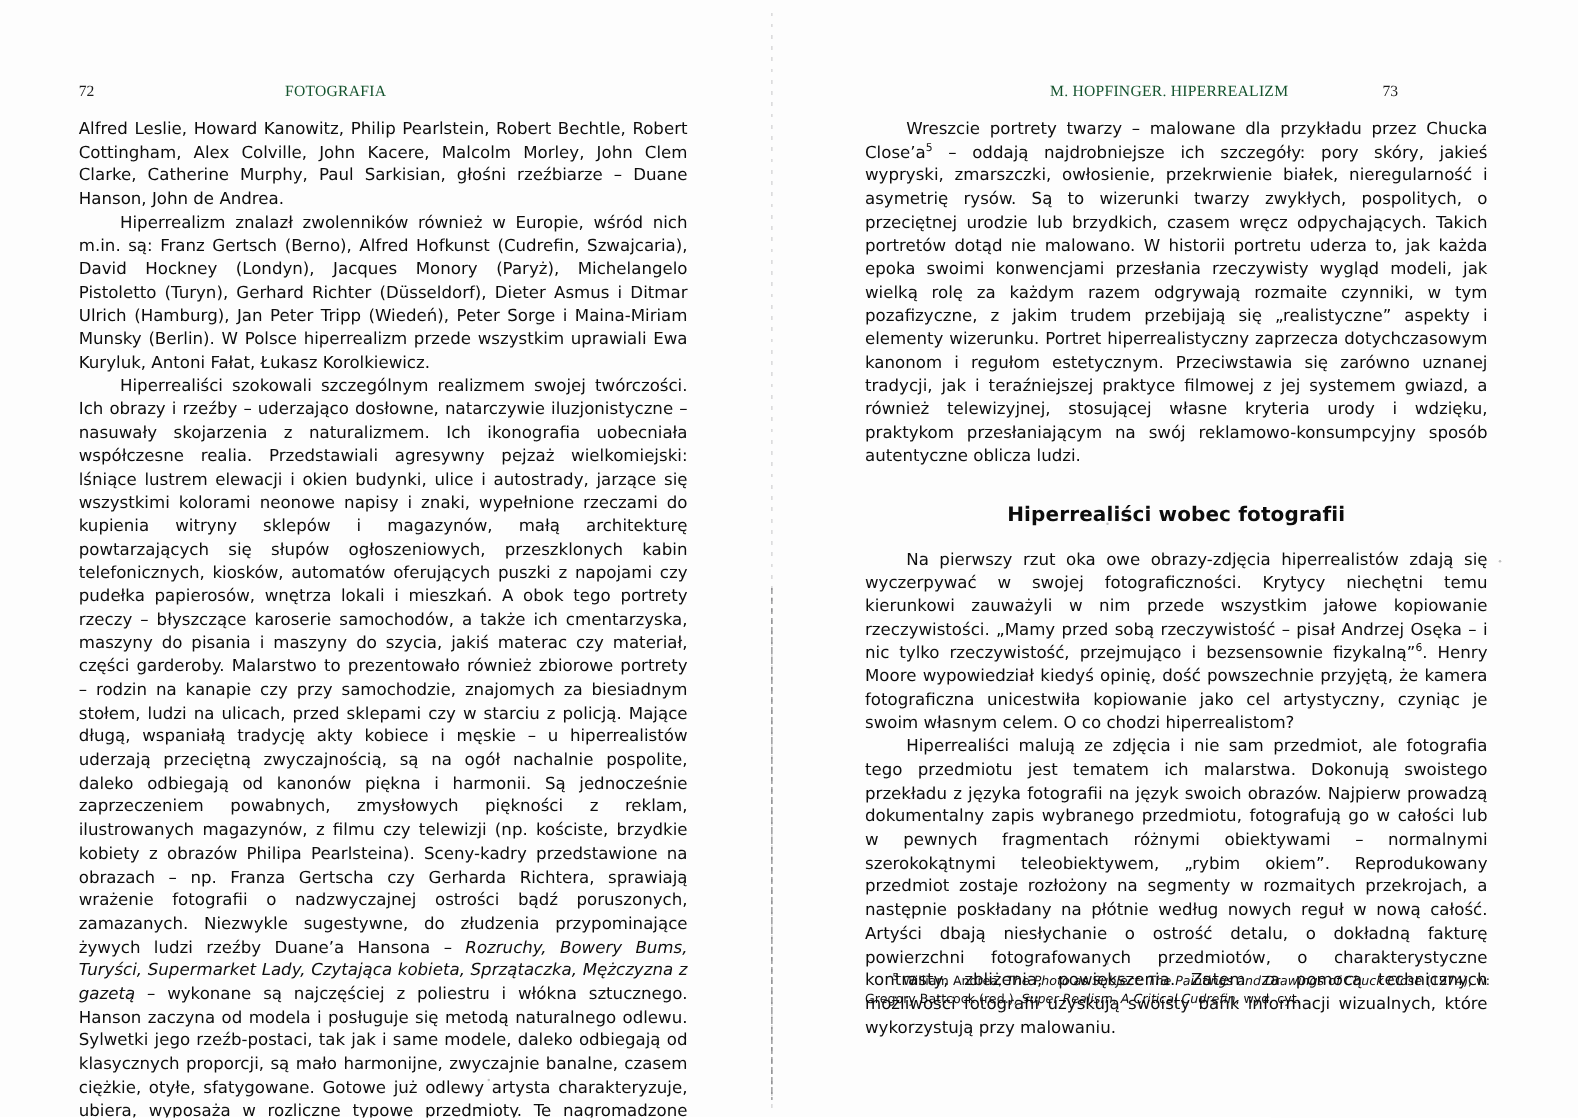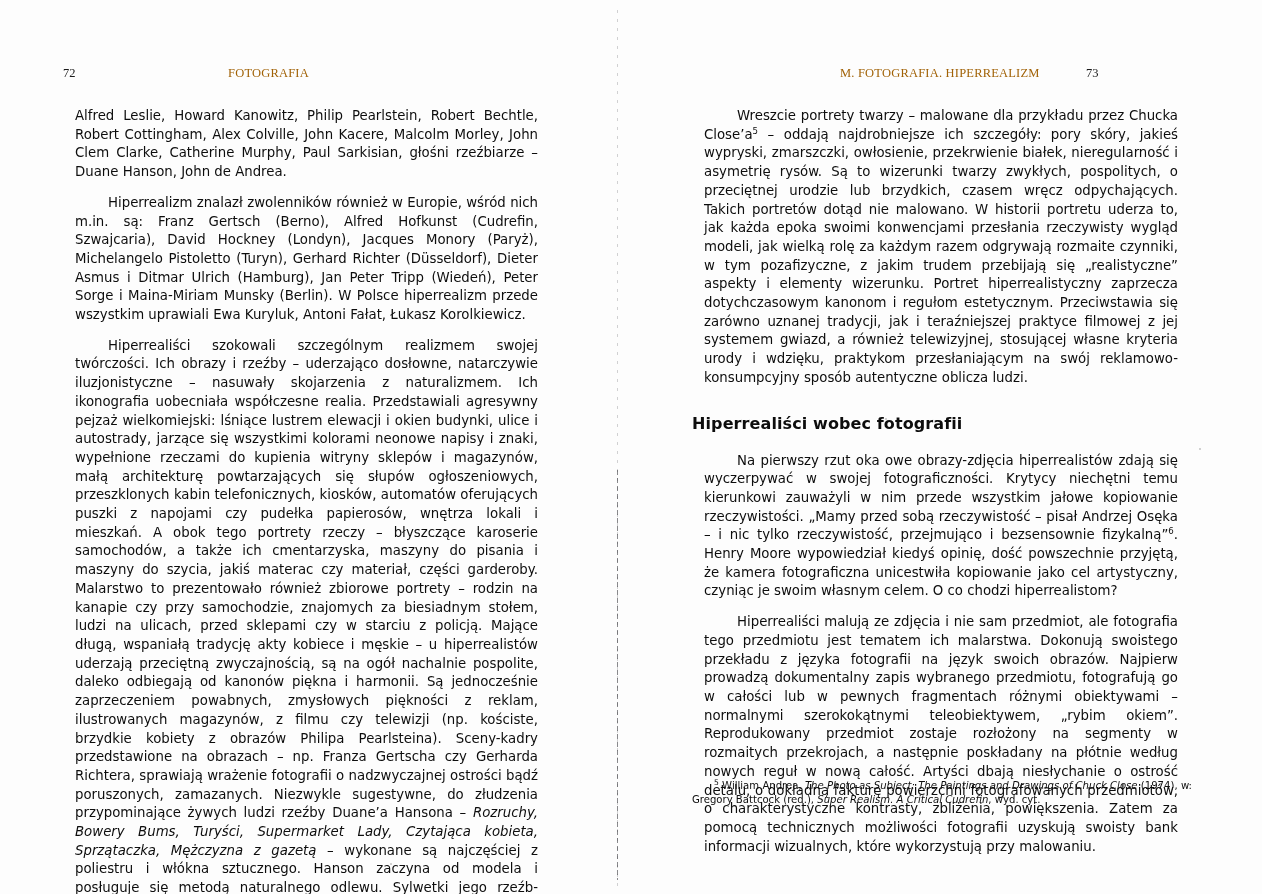--- a/index.html
+++ b/index.html
@@ -66,68 +66,68 @@
   .page.right { left: 618px; width: 644px; }
 
   
   .running-head {
     position: absolute;
     top: 66px;
     height: 16px;
     font-family: "Liberation Serif", serif;
     font-size: 12.5px;
     letter-spacing: 0.2px;
-    color: #a16207;
+    color: #14532d;
     white-space: nowrap;
   }
   .folio {
     position: absolute;
     top: 66px;
     font-family: "Liberation Serif", serif;
     font-size: 12.5px;
     color: #1a1a1a;
   }
   .left .folio          { left: 63px; }
   .left .running-head   { left: 228px; }
   .right .running-head  { left: 222px; }
-  .right .folio         { left: 468px; }
+  .right .folio         { left: 488px; }
 
   
   .col {
     position: absolute;
     top: 95px;
     font-size: 13.3px;
     line-height: 18.7px;
     text-align: justify;
     text-justify: inter-word;
     hyphens: manual;
   }
   .left .col  { left: 63px;  width: 487px; }
   .right .col { left: 74px;  width: 498px; }
 
   .col p {
-    margin: 12px;
+    margin: 0;
     text-indent: 0;
   }
   .col p.indent { text-indent: 33px; }
 
   
   .col i { font-style: italic; }
 
   sup {
     font-size: 8.6px;
     line-height: 0;
     vertical-align: 5px;
   }
 
   
   .section-heading {
     font-size: 16px;
     font-weight: bold;
-    text-align: left;
+    text-align: center;
     margin: 26px 0 18px 0;
     letter-spacing: 0.1px;
     line-height: 20px;
   }
 
   
   .footnotes {
     position: absolute;
     left: 74px;
     top: 779px;
@@ -175,21 +175,21 @@
       <p>Alfred Leslie, Howard Kanowitz, Philip Pearlstein, Robert Bechtle, Robert Cottingham, Alex Colville, John Kacere, Malcolm Morley, John Clem Clarke, Catherine Murphy, Paul Sarkisian, głośni rzeźbiarze – Duane Hanson, John de Andrea.</p>
 
       <p class="indent">Hiperrealizm znalazł zwolenników również w Europie, wśród nich m.in. są: Franz Gertsch (Berno), Alfred Hofkunst (Cudrefin, Szwajcaria), David Hockney (Londyn), Jacques Monory (Paryż), Michelangelo Pistoletto (Turyn), Gerhard Richter (Düsseldorf), Dieter Asmus i Ditmar Ulrich (Hamburg), Jan Peter Tripp (Wiedeń), Peter Sorge i Maina-Miriam Munsky (Berlin). W Polsce hiperrealizm przede wszystkim uprawiali Ewa Kuryluk, Antoni Fałat, Łukasz Korolkiewicz.</p>
 
       <p class="indent"><span>Hiperrealiści szokowali szczególnym realizmem swojej twórczości. Ich obrazy i rzeźby – uderzająco dosłowne, natarczywie iluzjonistyczne – nasuwały skojarzenia z naturalizmem. Ich ikonografia uobecniała współczesne realia. Przedstawiali agresywny pejzaż wielkomiejski: lśniące lustrem elewacji i okien budynki, ulice i autostrady, jarzące się wszystkimi kolorami neonowe napisy i znaki, wypełnione rzeczami do kupienia witryny sklepów i magazynów, małą architekturę powtarzających się słupów ogłoszeniowych, przeszklonych kabin telefonicznych, kiosków, automatów oferujących puszki z napojami czy pudełka papierosów, wnętrza lokali i mieszkań. A obok tego portrety rzeczy – błyszczące karoserie samochodów, a także ich cmentarzyska, maszyny do pisania i maszyny do szycia, jakiś materac czy materiał, części garderoby. Malarstwo to prezentowało również zbiorowe portrety – rodzin na kanapie czy przy samochodzie, znajomych za biesiadnym stołem, ludzi na ulicach, przed sklepami czy w starciu z policją. Mające długą, wspaniałą tradycję akty kobiece i męskie – u hiperrealistów uderzają przeciętną zwyczajnością, są na ogół nachalnie pospolite, daleko odbiegają od kanonów piękna i harmonii. Są jednocześnie zaprzeczeniem powabnych, zmysłowych piękności z reklam, ilustrowanych magazynów, z filmu czy telewizji (np. kościste, brzydkie kobiety z obrazów Philipa Pearlsteina). Sceny-kadry przedstawione na obrazach – np. Franza Gertscha czy Gerharda Richtera, sprawiają wrażenie fotografii o nadzwyczajnej ostrości bądź poruszonych, zamazanych. Niezwykle sugestywne, do złudzenia przypominające żywych ludzi rzeźby Duane’a Hansona – </span><i>Rozruchy, Bowery Bums, Turyści, Supermarket Lady, Czytająca kobieta, Sprzątaczka, Mężczyzna z gazetą</i><span> – wykonane są najczęściej z poliestru i włókna sztucznego. Hanson zaczyna od modela i posługuje się metodą naturalnego odlewu. Sylwetki jego rzeźb-postaci, tak jak i same modele, daleko odbiegają od klasycznych proporcji, są mało harmonijne, zwyczajnie banalne, czasem ciężkie, otyłe, sfatygowane. Gotowe już odlewy artysta charakteryzuje, ubiera, wyposaża w rozliczne typowe przedmioty. Te nagromadzone detale dodatkowo określają daną konkretną postać. Lecz jednocześnie ta jednostkowa charakterystyka przeradza się w znak czegoś ogólniejszego, w prawdę ponadjednostkową – kojarzy się z kategorią roli społecznej, z miejscem w strukturze społecznej, z sy-</span></p>
     </div>
   </div>
 
   <div class="page right">
 
-    <div class="running-head">M. FOTOGRAFIA. HIPERREALIZM</div>
+    <div class="running-head">M. HOPFINGER. HIPERREALIZM</div>
 
     <div class="folio">73</div>
 
     <div class="col">
 
 
       <p class="indent"><span>Wreszcie portrety twarzy – malowane dla przykładu przez Chucka Close’a</span><sup>5</sup><span> – oddają najdrobniejsze ich szczegóły: pory skóry, jakieś wypryski, zmarszczki, owłosienie, przekrwienie białek, nieregularność i asymetrię rysów. Są to wizerunki twarzy zwykłych, pospolitych, o przeciętnej urodzie lub brzydkich, czasem wręcz odpychających. Takich portretów dotąd nie malowano. W historii portretu uderza to, jak każda epoka swoimi konwencjami przesłania rzeczywisty wygląd modeli, jak wielką rolę za każdym razem odgrywają rozmaite czynniki, w tym pozafizyczne, z jakim trudem przebijają się „realistyczne” aspekty i elementy wizerunku. Portret hiperrealistyczny zaprzecza dotychczasowym kanonom i regułom estetycznym. Przeciwstawia się zarówno uznanej tradycji, jak i teraźniejszej praktyce filmowej z jej systemem gwiazd, a również telewizyjnej, stosującej własne kryteria urody i wdzięku, praktykom przesłaniającym na swój reklamowo-konsumpcyjny sposób autentyczne oblicza ludzi.</span></p>
 
       <h2 class="section-heading">Hiperrealiści wobec fotografii</h2>
 

